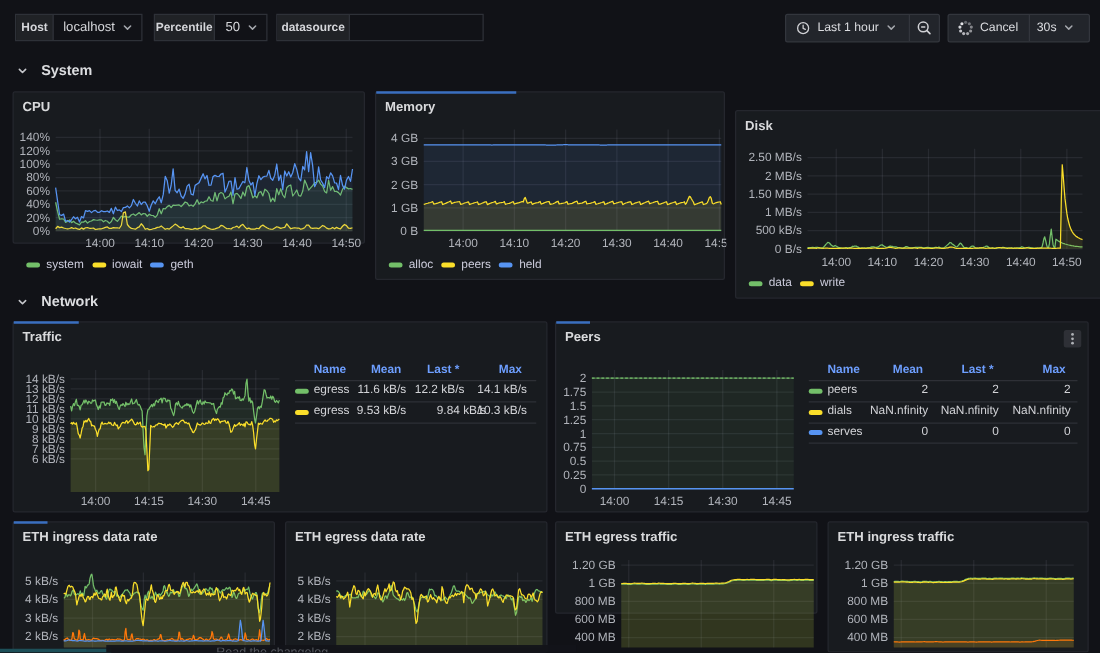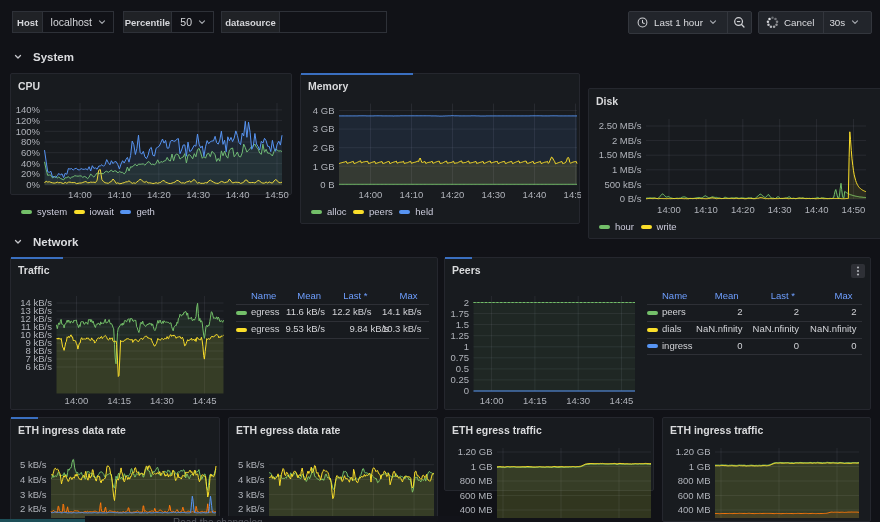--- a/index.html
+++ b/index.html
@@ -2,21 +2,21 @@
 <html><head><meta charset="utf-8"><title>Grafana</title><style>
 *{margin:0;padding:0;box-sizing:border-box}
 html,body{width:880px;height:522px;overflow:hidden;background:#111217;
  font-family:"Liberation Sans",sans-serif;position:relative}
 .panel{position:absolute;background:#181b1f;border:1px solid #25272e;border-radius:2px}
 .ptitle{position:absolute;left:7px;top:5.5px;font-size:10.5px;font-weight:700;color:#d9dadc}
 .legend{position:absolute;display:flex;align-items:center;font-size:9.5px;color:#ccccdc;height:11px}
 .litem{display:flex;align-items:center;margin-right:6.5px}
 .dash{display:inline-block;width:11px;height:4px;border-radius:2px}
 .lname{margin-left:5px}
-.th{position:absolute;font-size:9.5px;font-weight:400;color:#6e9fff}
+.th{position:absolute;font-size:9.5px;font-weight:700;color:#6e9fff}
 .tv{position:absolute;font-size:9.5px;color:#d2d3d7}
 .tsep{position:absolute;height:1px;background:rgba(204,204,220,0.12)}
 .vgroup{position:absolute;top:11px;height:22px;display:flex;border:1px solid #2e3138;border-radius:0;background:#111217}
 .vlabel{background:#202226;color:#d5d6da;font-size:9.5px;font-weight:700;display:flex;align-items:center;
  justify-content:center;border-right:1px solid #2e3138;height:100%}
 .vvalue{color:#d5d6da;font-size:10.5px;display:flex;align-items:center;padding:0 7px;height:100%;justify-content:flex-end;white-space:nowrap}
 .tbtn{position:absolute;top:10.5px;height:23px;background:#22252b;border:1px solid #33363d;border-radius:2px;
  display:flex;align-items:stretch}
 .tseg{display:flex;align-items:center}
 .tdivider{width:1px;background:#33363d;margin:0}
@@ -223,21 +223,21 @@
       <text x="80.0" y="123.7" text-anchor="middle" font-size="9.5" fill="#b0b3ba">14:00</text>
       <text x="116.9" y="123.7" text-anchor="middle" font-size="9.5" fill="#b0b3ba">14:10</text>
       <text x="153.8" y="123.7" text-anchor="middle" font-size="9.5" fill="#b0b3ba">14:20</text>
       <text x="190.7" y="123.7" text-anchor="middle" font-size="9.5" fill="#b0b3ba">14:30</text>
       <text x="227.6" y="123.7" text-anchor="middle" font-size="9.5" fill="#b0b3ba">14:40</text>
       <text x="264.5" y="123.7" text-anchor="middle" font-size="9.5" fill="#b0b3ba">14:50</text>
     </svg>
     <div class="legend" style="left:10px;top:132px">
       <span class="litem">
         <span class="dash" style="background:#73bf69"></span>
-        <span class="lname">hour</span>
+        <span class="lname">data</span>
       </span>
       <span class="litem">
         <span class="dash" style="background:#fade2a"></span>
         <span class="lname">write</span>
       </span>
     </div>
   </div>
 <div class="panel" style="left:10px;top:257px;width:428px;height:153px">
     <div style="position:absolute;left:0;top:-1px;width:52px;height:1.5px;background:#3a6fc0"></div>
     <div class="ptitle">Traffic</div>
@@ -337,21 +337,21 @@
     <div class="tv" style="right:71px;top:48.3px">2</div>
     <div class="tv" style="right:13.5px;top:48.3px">2</div>
     <div class="tsep" style="left:202px;top:62.8px;width:215px"></div>
     <span class="dash" style="position:absolute;left:202px;top:69.6px;background:#fade2a"></span>
     <div class="tv" style="left:217px;top:65.1px">dials</div>
     <div class="tv" style="right:127.5px;top:65.1px">NaN.nfinity</div>
     <div class="tv" style="right:71px;top:65.1px">NaN.nfinity</div>
     <div class="tv" style="right:13.5px;top:65.1px">NaN.nfinity</div>
     <div class="tsep" style="left:202px;top:79.6px;width:215px"></div>
     <span class="dash" style="position:absolute;left:202px;top:86.4px;background:#5794f2"></span>
-    <div class="tv" style="left:217px;top:81.9px">ingress</div>
+    <div class="tv" style="left:217px;top:81.9px">serves</div>
     <div class="tv" style="right:127.5px;top:81.9px">0</div>
     <div class="tv" style="right:71px;top:81.9px">0</div>
     <div class="tv" style="right:13.5px;top:81.9px">0</div>
     <div class="tsep" style="left:202px;top:96.4px;width:215px"></div>
     <div style="position:absolute;right:5px;top:6px;width:14px;height:14px;background:rgba(204,204,220,0.12);border-radius:2px"><svg width="14" height="14">
         <circle cx="7" cy="3.5" r="1.1" fill="#aeb1b6"></circle>
         <circle cx="7" cy="7" r="1.1" fill="#aeb1b6"></circle>
         <circle cx="7" cy="10.5" r="1.1" fill="#aeb1b6"></circle>
       </svg></div>
   </div>

